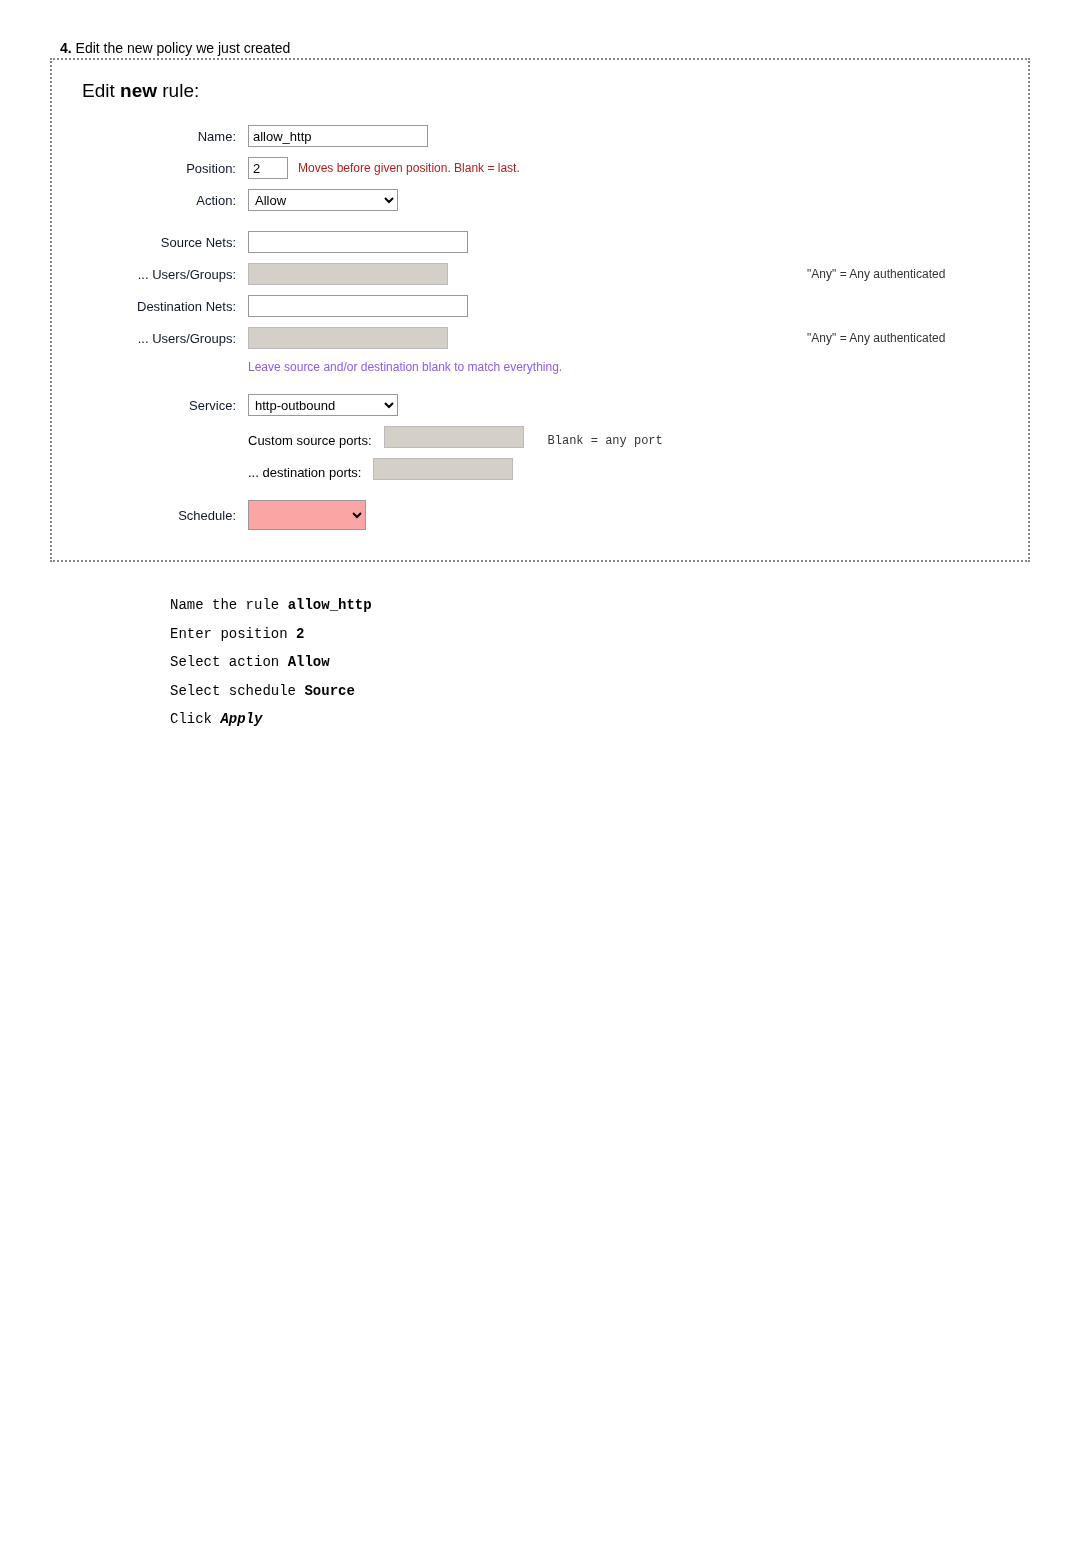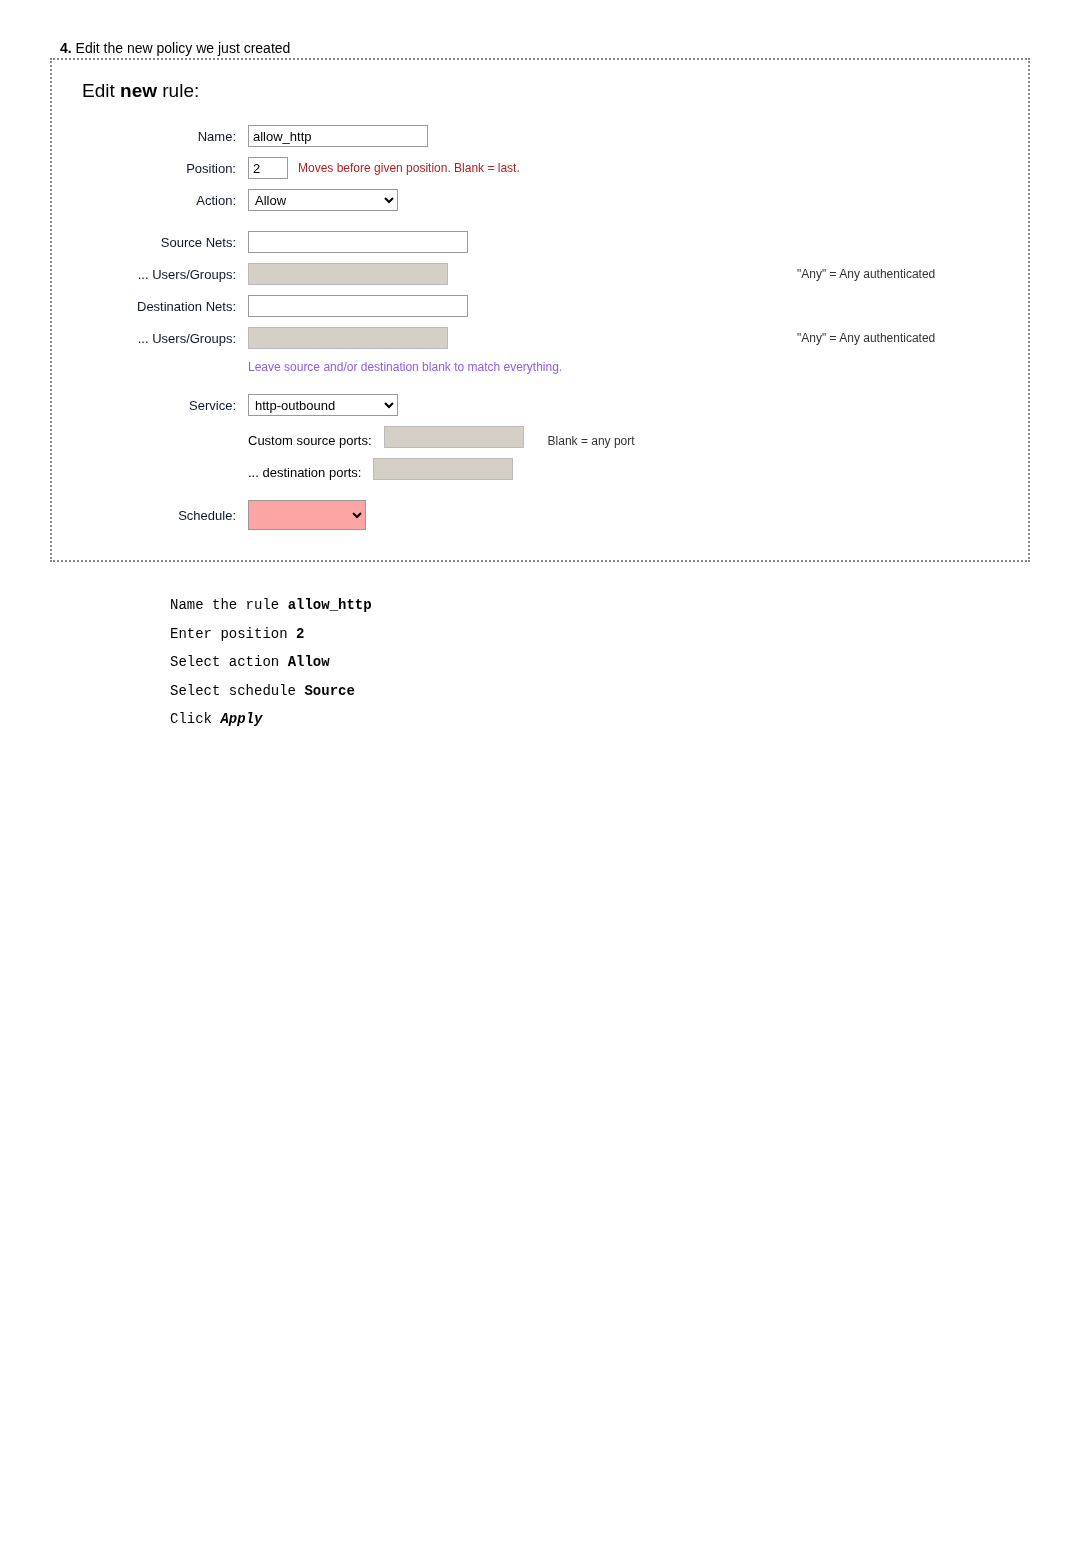--- a/index.html
+++ b/index.html
@@ -119,20 +119,21 @@
       border: 1px solid #bbb;
       height: 22px;
       background: #d4d0c8;
       width: 140px;
       font-size: 13px;
     }
     .blank-note {
       font-size: 12px;
       color: #333;
       padding-left: 12px;
+      font-family: Liberation Mono, monospace;
     }
     .instructions {
       padding-left: 120px;
       line-height: 1.9;
       font-size: 14px;
     }
     .instructions p {
       margin-bottom: 2px;
       font-family: Liberation Mono, monospace;
     }

